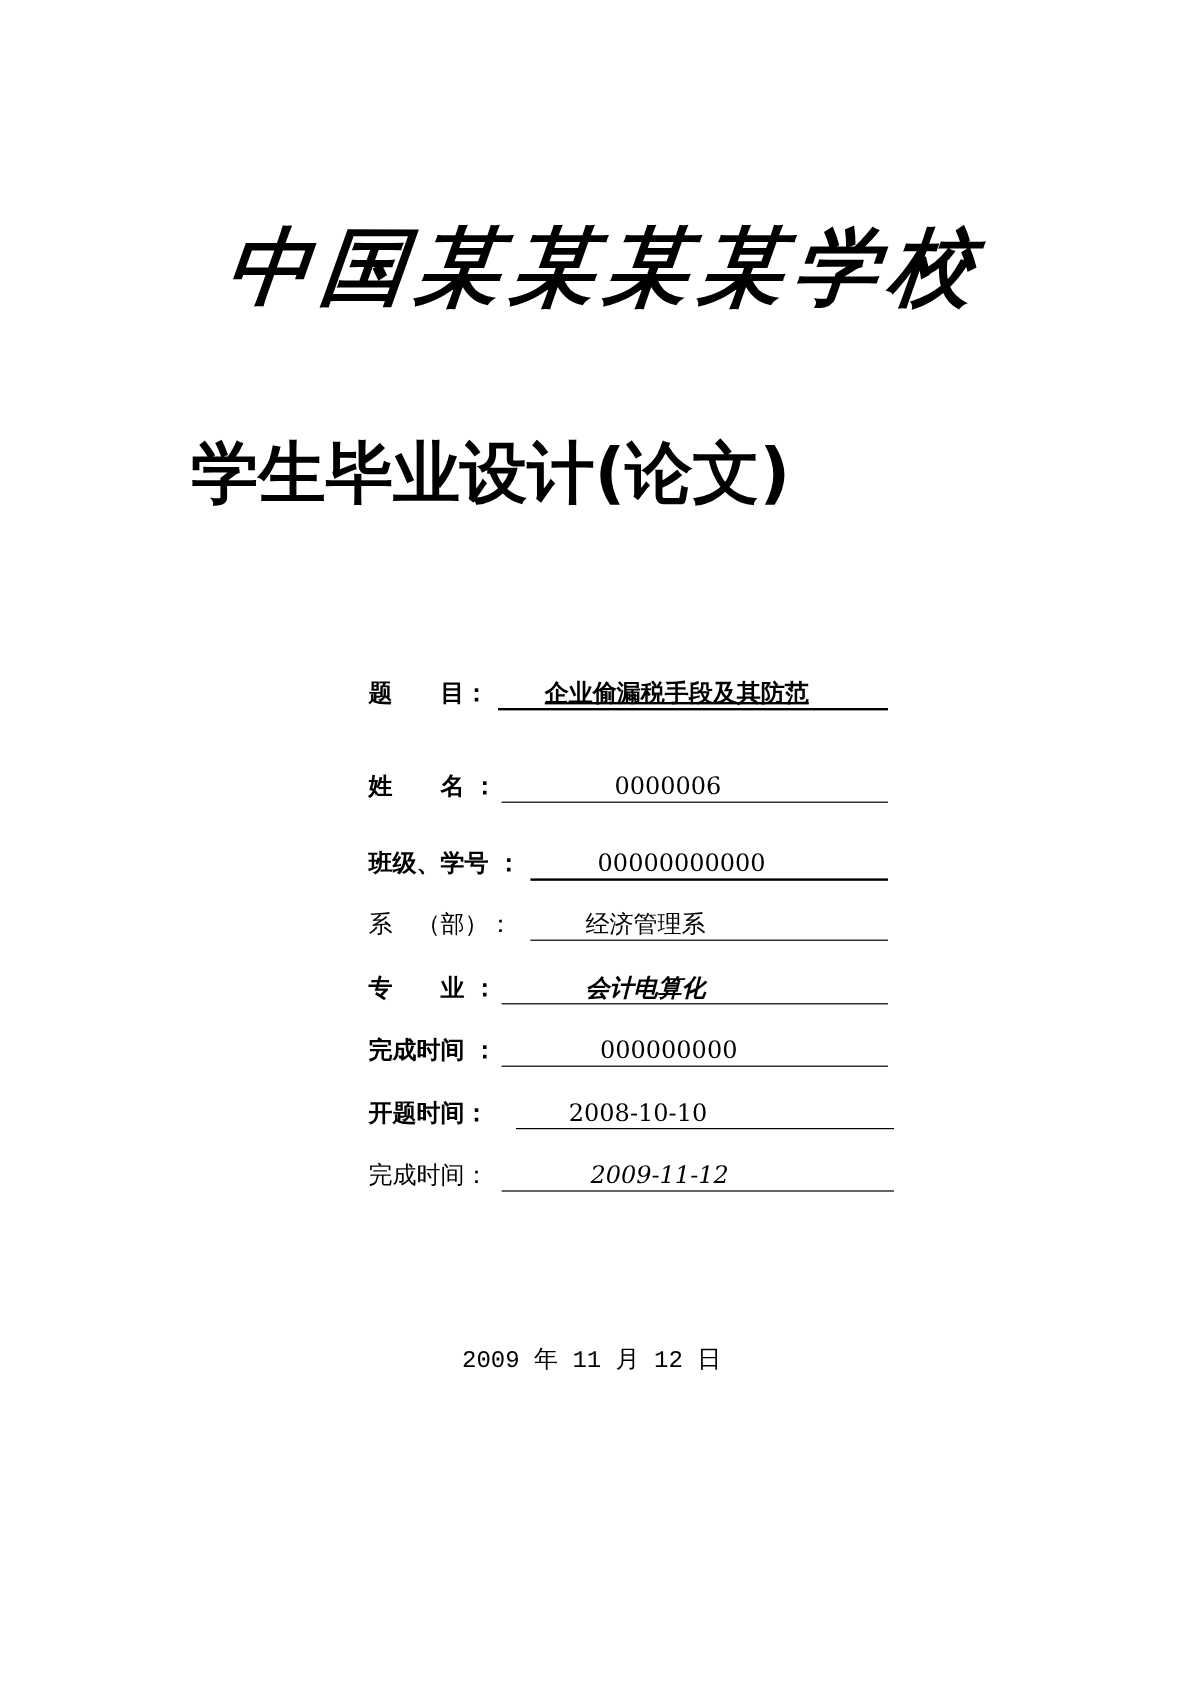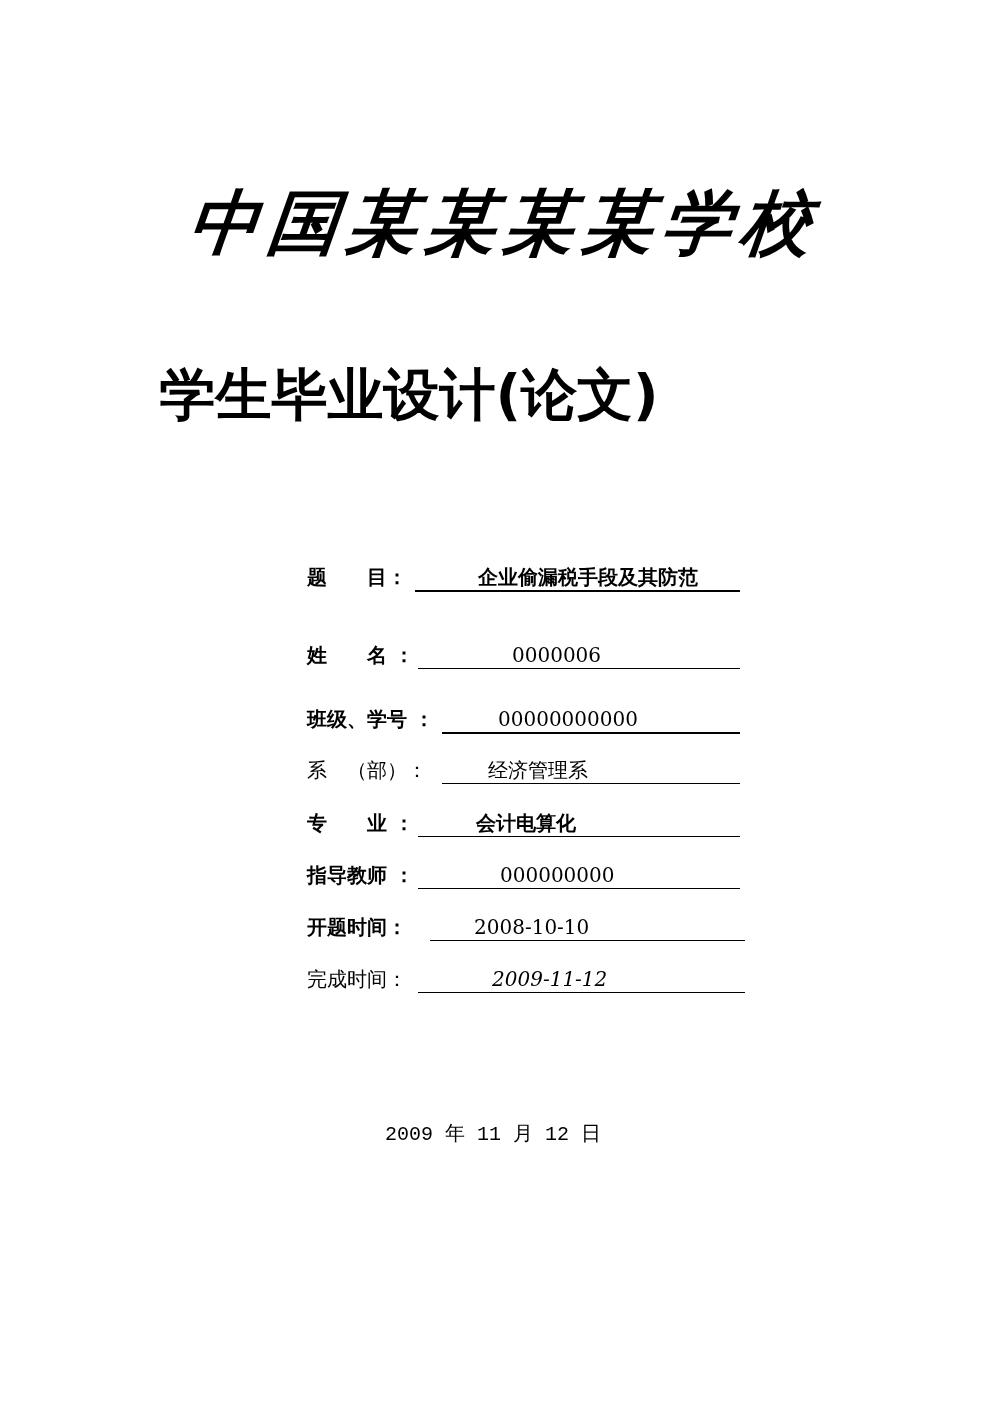--- a/index.html
+++ b/index.html
@@ -26,21 +26,21 @@
   <span>某</span>
   <span>学</span>
   <span>校</span>
 </div>
 
 <div class="thesis">学生毕业设计(论文)</div>
 
 <div class="field bold" style="top:564px;">
   <span class="label">题　　目：</span>
   <div class="line" style="left:125px; width:325px; border-bottom-width:2px;"></div>
-  <span class="val" style="left:188px;">企业偷漏税手段及其防范</span>
+  <span class="val" style="left:164px;text-decoration:underline;">企业偷漏税手段及其防范</span>
 </div>
 
 <div class="field" style="top:642px;">
   <span class="label bold">姓　　名 ：</span>
   <div class="line" style="left:128px; width:322px;"></div>
   <span class="val" style="left:222px;">0000006</span>
 </div>
 
 <div class="field" style="top:706px;">
   <span class="label bold">班级、学号 ：</span>
@@ -50,25 +50,25 @@
 
 <div class="field" style="top:757px;">
   <span class="label">系　（部）：</span>
   <div class="line" style="left:152px; width:298px;"></div>
   <span class="val" style="left:198px;">经济管理系</span>
 </div>
 
 <div class="field" style="top:810px;">
   <span class="label bold">专　　业 ：</span>
   <div class="line" style="left:128px; width:322px;"></div>
-  <span class="val bold" style="left:186px;">会计电算化</span>
+  <span class="val bold" style="left:198px;font-style:italic;">会计电算化</span>
 </div>
 
 <div class="field" style="top:862px;">
-  <span class="label bold">指导教师 ：</span>
+  <span class="label bold">完成时间 ：</span>
   <div class="line" style="left:128px; width:322px;"></div>
   <span class="val" style="left:210px;">000000000</span>
 </div>
 
 <div class="field" style="top:914px;">
   <span class="label bold">开题时间：</span>
   <div class="line" style="left:140px; width:315px;"></div>
   <span class="val" style="left:184px;">2008-10-10</span>
 </div>
 

